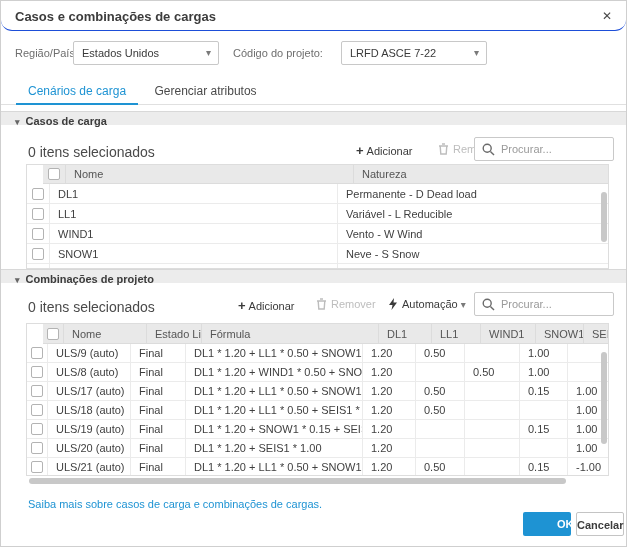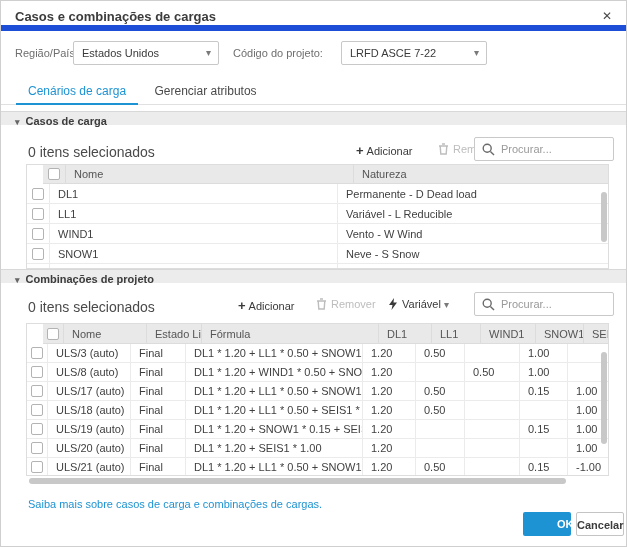--- a/index.html
+++ b/index.html
@@ -4,21 +4,21 @@
 <style>
   * { margin:0; padding:0; box-sizing:border-box; }
   html,body { background:#f0f0f0; font-family:"Liberation Sans", sans-serif; }
   #dialog {
     position:relative; width:627px; height:547px; background:#fff;
     border:1px solid #cfcfcf; overflow:hidden; color:#3f3f3f;
     box-shadow:0 2px 6px rgba(0,0,0,.15);
   }
   
   .titlebar { position:absolute; left:0; top:0; width:100%; height:30px;
-    border-bottom:6px solid #1d4ed8; }
+    border-bottom:1px solid #1d4ed8;border-radius:11px; }
   .title { position:absolute; left:14px; top:8px; font-size:13px; font-weight:700; color:#3c3c3c; }
   .close { position:absolute; right:10px; top:6px; width:18px; height:18px;
     font-size:12px; color:#4a4a4a; text-align:center; line-height:18px; cursor:pointer; }
   
   .hlabel { position:absolute; top:46px; font-size:11px; color:#6e6e6e; }
   .dropdown { position:absolute; top:40px; height:24px; width:146px;
     border:1px solid #c8c8c8; border-radius:2px; background:#fff; font-size:11px; }
   .dropdown .val { position:absolute; left:8px; top:5px; font-weight:400; color:#3a3a3a; white-space:nowrap; }
   .dd-caret { position:absolute; right:7px; top:5px; color:#7a7a7a; font-size:10px; }
   
@@ -164,21 +164,21 @@
   <div class="selcount" style="left:27px; top:298px;">0 itens selecionados</div>
 
   <div class="toolbtn" style="left:237px; top:297px;"><span class="plus">+</span><span>Adicionar</span></div>
 
   <div class="toolbtn disabled" style="left:315px; top:297px;"><svg class="tb-ic icon-svg" width="11" height="12" viewBox="0 0 11 12">
         <path d="M1 3h9M4 1h3M2.2 3l.6 8h5.4l.6-8" fill="none" stroke="#bdbdbd" stroke-width="1.4"></path>
       </svg><span>Remover</span></div>
 
   <div class="toolbtn" style="left:387px; top:297px;"><svg class="tb-ic icon-svg" width="10" height="12" viewBox="0 0 10 12">
         <path d="M6 0 L1 7 H4.5 L3.5 12 L9 4.5 H5.5 Z" fill="#3a3a3a"></path>
-      </svg><span>Variável</span> <span class="dd-caret" style="position:static;">▾</span></div>
+      </svg><span>Automação</span> <span class="dd-caret" style="position:static;">▾</span></div>
 
   <div class="searchbox" style="left:473px; top:291px;">
     <svg width="13" height="13" viewBox="0 0 13 13">
         <circle cx="5.2" cy="5.2" r="4" fill="none" stroke="#6a6a6a" stroke-width="1.4"></circle>
         <line x1="8.4" y1="8.4" x2="12" y2="12" stroke="#6a6a6a" stroke-width="1.4"></line>
       </svg>
     <input type="text" placeholder="Procurar..." style="">
   </div>
 
   <div class="tbl t2" style="top:322px; height:153px;">
@@ -193,21 +193,21 @@
       <div class="cell">LL1</div>
       <div class="cell">WIND1</div>
       <div class="cell">SNOW1</div>
       <div class="cell">SEIS1</div>
     </div>
 
     <div class="trow">
       <div class="cell cbwrap">
           <span class="checkbox"></span>
         </div>
-      <div class="cell">ULS/3 (auto)</div>
+      <div class="cell">ULS/9 (auto)</div>
       <div class="cell">Final</div>
       <div class="cell">DL1 * 1.20 + LL1 * 0.50 + SNOW1 * 1.00</div>
       <div class="cell">1.20</div>
       <div class="cell">0.50</div>
       <div class="cell"></div>
       <div class="cell">1.00</div>
       <div class="cell"></div>
     </div>
     <div class="trow">
       <div class="cell cbwrap">

